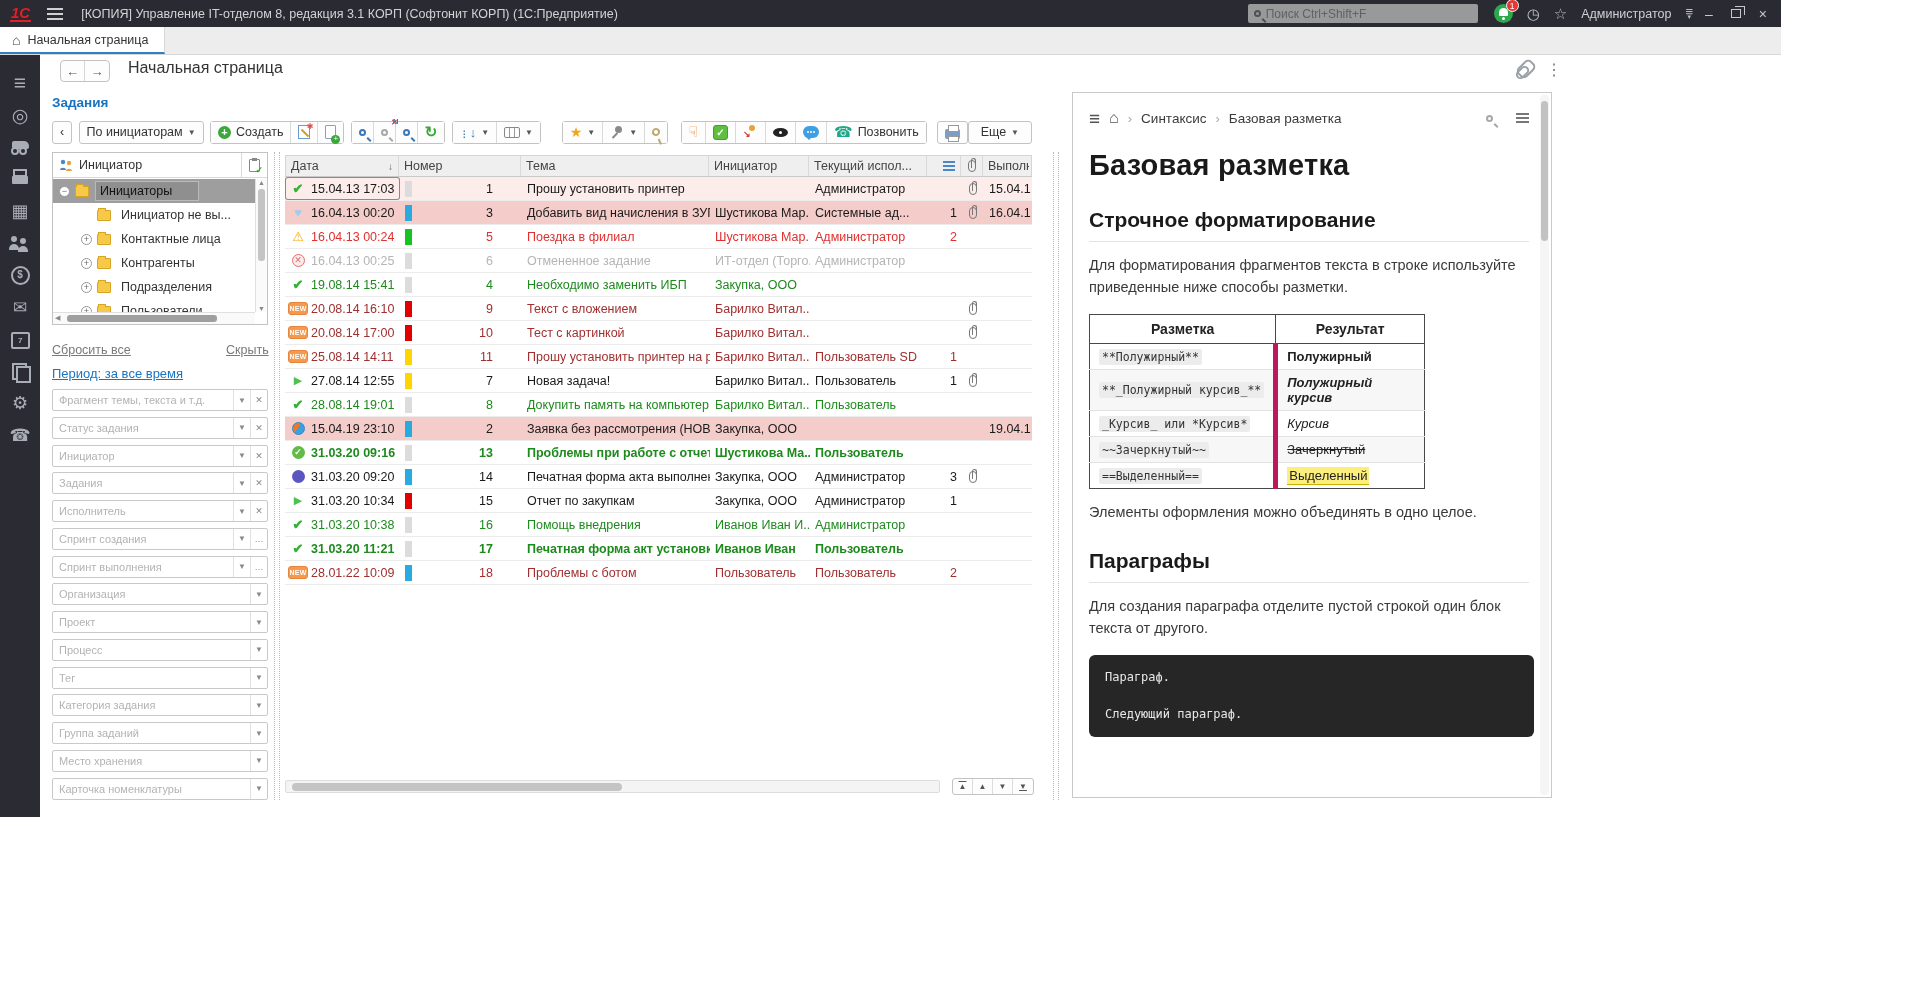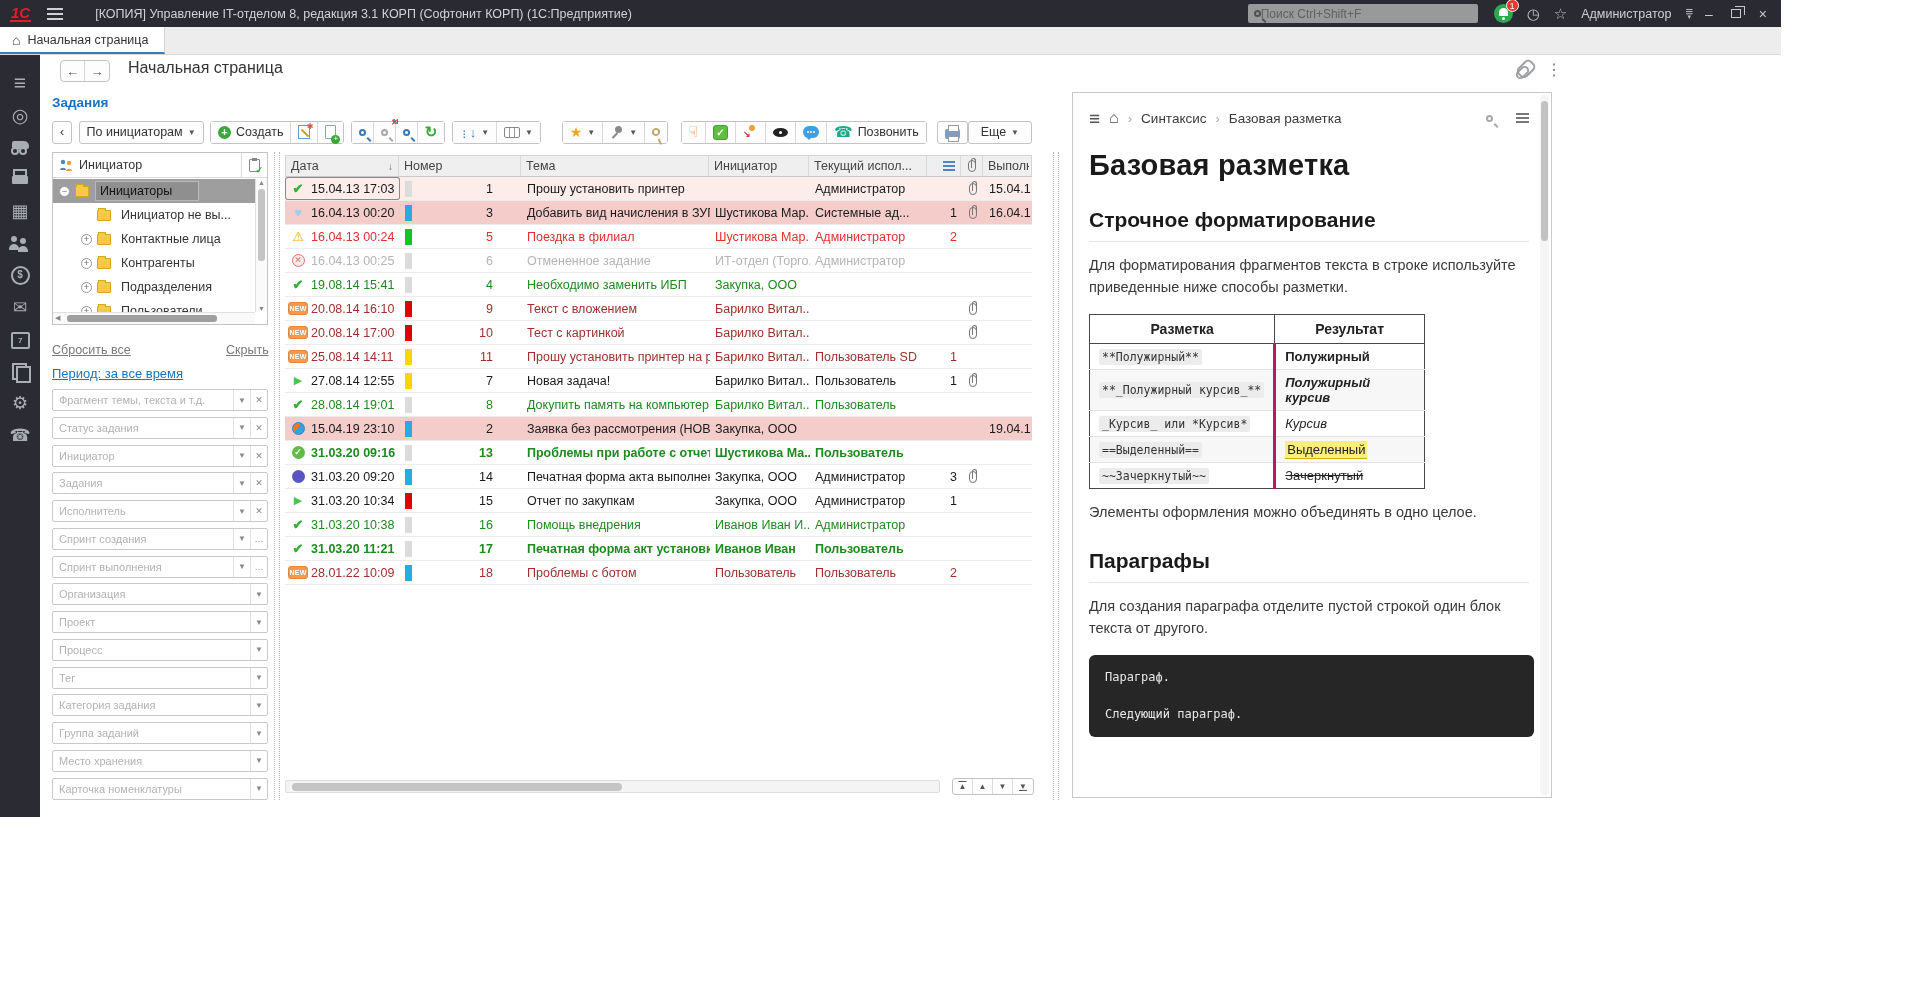--- a/index.html
+++ b/index.html
@@ -4,22 +4,22 @@
 <style>
   * { margin:0; padding:0; box-sizing:border-box; }
   body { background:#fff; font-family:"Liberation Sans", sans-serif; font-size:13px; color:#222; width:1919px; }
   .window { position:relative; width:1781px; height:817px; background:#701a75; overflow:hidden;text-decoration:underline; }
 
   
   .titlebar { position:absolute; top:0; left:0; width:100%; height:27px; background:#2a2a32; display:flex; align-items:center; color:#d7d7d9; }
   .logo1c { font-weight:bold; font-style:italic; font-size:15px; color:#e31e24; margin-left:10px; border-bottom:2px solid #e31e24; line-height:15px; padding:0 1px 0 1px; }
   .tb-menu { width:16px; height:12px; margin-left:16px; display:flex; flex-direction:column; justify-content:space-between; cursor:pointer; }
   .tb-menu i { height:2px; background:#cfd0d3; }
-  .tb-title { margin-left:32px; font-size:12.5px; color:#d2d3d6; white-space:nowrap; }
-  .tb-search { margin-left:auto; width:230px; height:19px; background:#97999b; border-radius:2px; display:flex; align-items:center; padding:0 6px; color:#5f6163; font-size:12px; }
+  .tb-title { margin-left:18px; font-size:12.5px; color:#d2d3d6; white-space:nowrap; }
+  .tb-search { margin-left:auto; width:230px; height:19px; background:#97999b; border-radius:2px; display:flex; align-items:center; padding:0 6px; color:#5f6163; font-size:12px; gap:5px; }
   .i-lens-dk { width:7px; height:7px; border:2px solid #4f5153; border-radius:50%; position:relative; flex:0 0 auto; }
   .i-lens-dk::after { content:""; position:absolute; width:2px; height:5px; background:#4f5153; transform:rotate(-45deg); left:7px; top:6px; }
   .tb-icons { display:flex; align-items:center; gap:14px; margin:0 12px 0 16px; }
   .i-bell { width:19px; height:19px; border-radius:50%; background:#2ca84e; position:relative; cursor:pointer; }
   .i-bell::before { content:""; position:absolute; left:5px; top:4px; width:9px; height:8px; background:#fff; border-radius:5px 5px 1px 1px; }
   .i-bell::after { content:""; position:absolute; left:8px; bottom:3px; width:3px; height:3px; border-radius:50%; background:#fff; }
   .bell-badge { position:absolute; top:-5px; right:-6px; background:#e53935; color:#fff; border-radius:50%; min-width:13px; height:13px; font-size:8.5px; line-height:12px; text-align:center; border:1px solid #f5f5f5; z-index:2; }
   .tbi { color:#b9bdc4; font-size:15px; cursor:pointer; line-height:1; }
   .tb-user { color:#cfd0d3; font-size:12.5px; cursor:pointer; }
   .tb-usermenu { color:#b9bdc4; cursor:pointer; display:flex; flex-direction:column; align-items:center; line-height:0.6; font-size:13px; }
@@ -199,21 +199,21 @@
   .doc-chev { color:#aaa; font-size:13px; }
   .doc-crumb { font-size:13.5px; color:#3a3a3a; cursor:pointer; }
   .doc-head .spacer { flex:1; }
   .i-toc { width:13px; height:2px; background:#777; box-shadow:0 4px 0 #777, 0 8px 0 #777; margin-bottom:8px; cursor:pointer; }
   .doc-h1 { font-size:29px; font-weight:bold; color:#1a1a1a; margin-top:16px; letter-spacing:.2px; }
   .doc-h2 { font-size:21px; font-weight:bold; color:#1a1a1a; margin-top:26px; padding-bottom:9px; border-bottom:1px solid #e4e4e4; }
   .doc-p { font-size:14.5px; color:#3a3a3a; line-height:1.5; margin-top:13px; max-width:445px; }
   .doc-table { margin-top:15px; width:336px; border:1px solid #474747; border-collapse:collapse; }
   .doc-table th { border-bottom:1px solid #474747; font-size:14px; font-weight:bold; text-align:center; padding:6px 8px; }
   .doc-table th:first-child { border-right:1px solid #474747; width:180px; }
-  .doc-table td { border-right:3px solid #be185d; border-top:1px solid #e2e2e2; padding:5px 9px; font-size:13px; }
+  .doc-table td { border-right:5px solid #be185d; border-top:1px solid #e2e2e2; padding:5px 9px; font-size:13px; }
   .doc-table td:last-child { border-right:none; }
   .doc-table tr:nth-child(even) td { background:#f7f7f7; }
   .md { font-family:"DejaVu Sans Mono", monospace; font-size:11.5px; background:#ececec; padding:1px 3px; border-radius:2px; color:#333; white-space:nowrap; }
   .res-bold { font-weight:bold; } .res-italic { font-style:italic; }
   .res-bolditalic { font-weight:bold; font-style:italic; }
   .res-strike { text-decoration:line-through; }
   .res-mark { background:#fbee7d; border-bottom:1px solid #c8b400; padding:1px 2px; }
   .doc-code { margin-top:15px; width:445px; background:#262626; border-radius:6px; padding:13px 16px; font-family:"DejaVu Sans Mono", monospace; font-size:12px; color:#e8e8e8; line-height:1.55; }
   .doc-scroll { position:absolute; right:2px; top:2px; width:9px; bottom:2px; background:#f5f5f5; border-radius:4px; }
   .doc-scroll .thumb { position:absolute; top:6px; left:1px; width:7px; height:140px; background:#c2c2c2; border-radius:4px; cursor:pointer; }
@@ -1072,26 +1072,26 @@
               </tr>
               <tr>
                 <td><span class="md">**_Полужирный курсив_**</span></td>
                 <td><span class="res-bolditalic">Полужирный курсив</span></td>
               </tr>
               <tr>
                 <td><span class="md">_Курсив_  или  *Курсив*</span></td>
                 <td><span class="res-italic">Курсив</span></td>
               </tr>
               <tr>
+                <td><span class="md">~~Зачеркнутый~~</span></td>
+                <td><span class="res-strike">Зачеркнутый</span></td>
+              </tr>
+              <tr>
                 <td><span class="md">==Выделенный==</span></td>
                 <td><span class="res-mark">Выделенный</span></td>
-              </tr>
-              <tr>
-                <td><span class="md">~~Зачеркнутый~~</span></td>
-                <td><span class="res-strike">Зачеркнутый</span></td>
               </tr>
             </tbody>
         </table>
         <div class="doc-p">Элементы оформления можно объединять в одно целое.</div>
         <div class="doc-h2">Параграфы</div>
         <div class="doc-p">Для создания параграфа отделите пустой строкой один блок текста от другого.</div>
         <div class="doc-code" id="doccode">
             <div>Параграф.</div>
             <div>&nbsp;</div>
             <div>Следующий параграф.</div>

